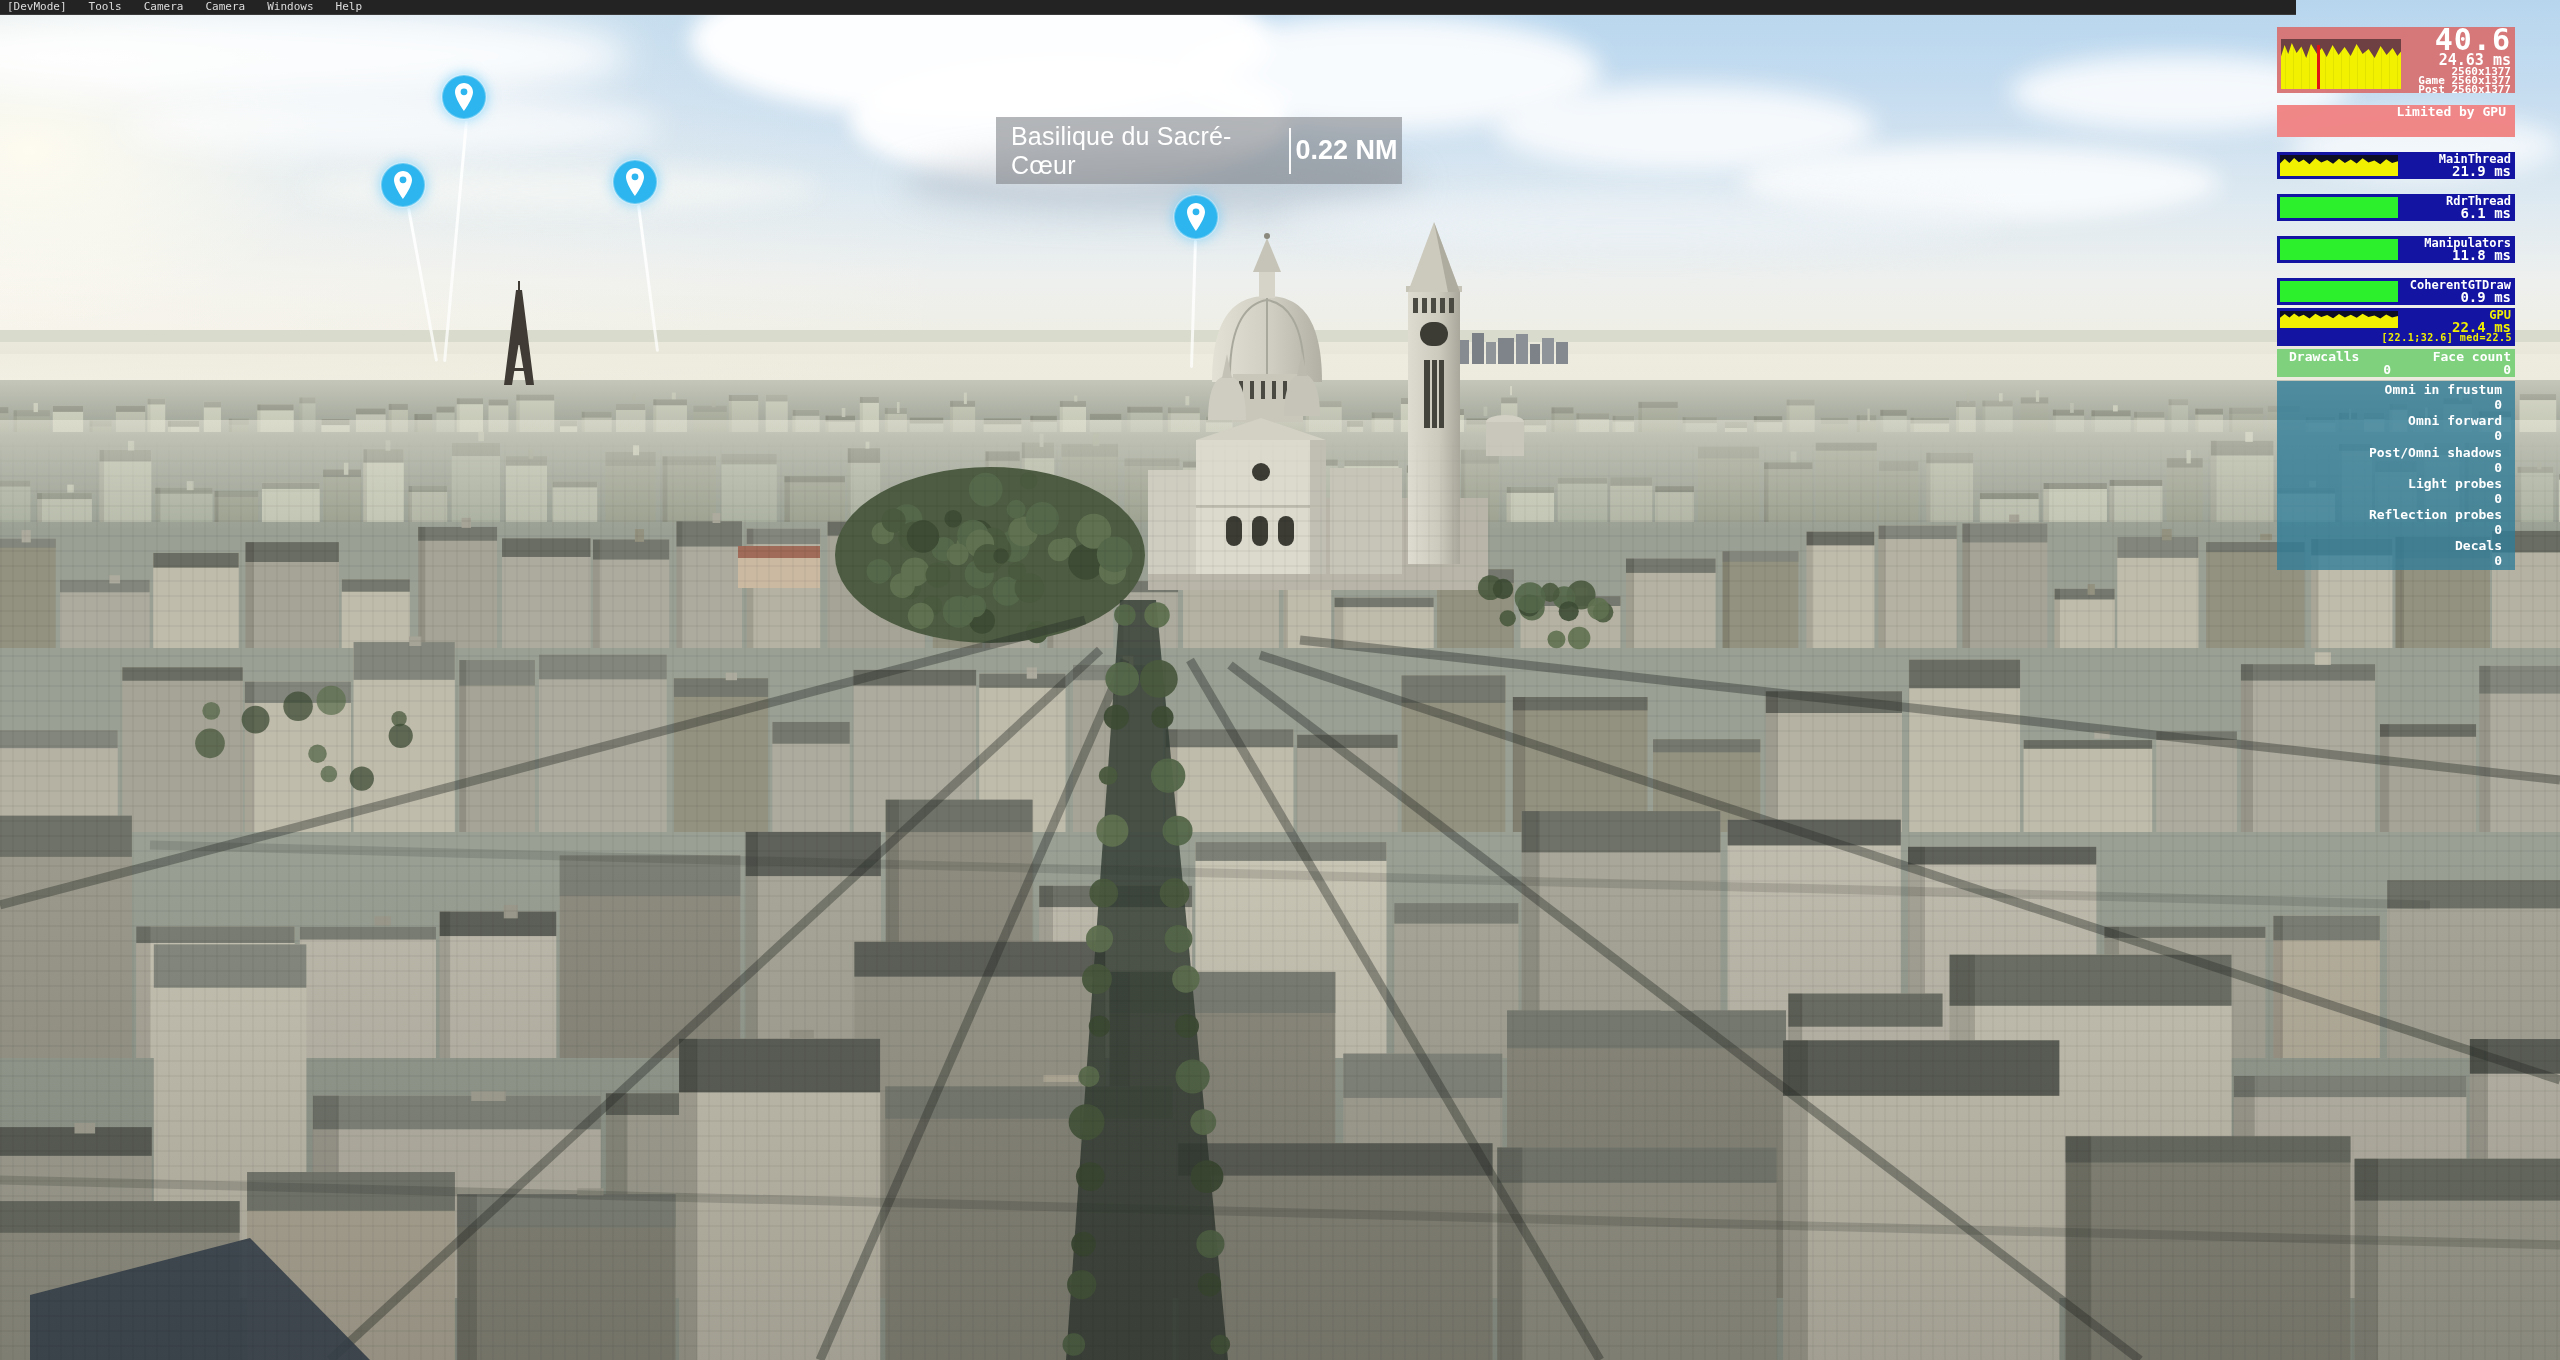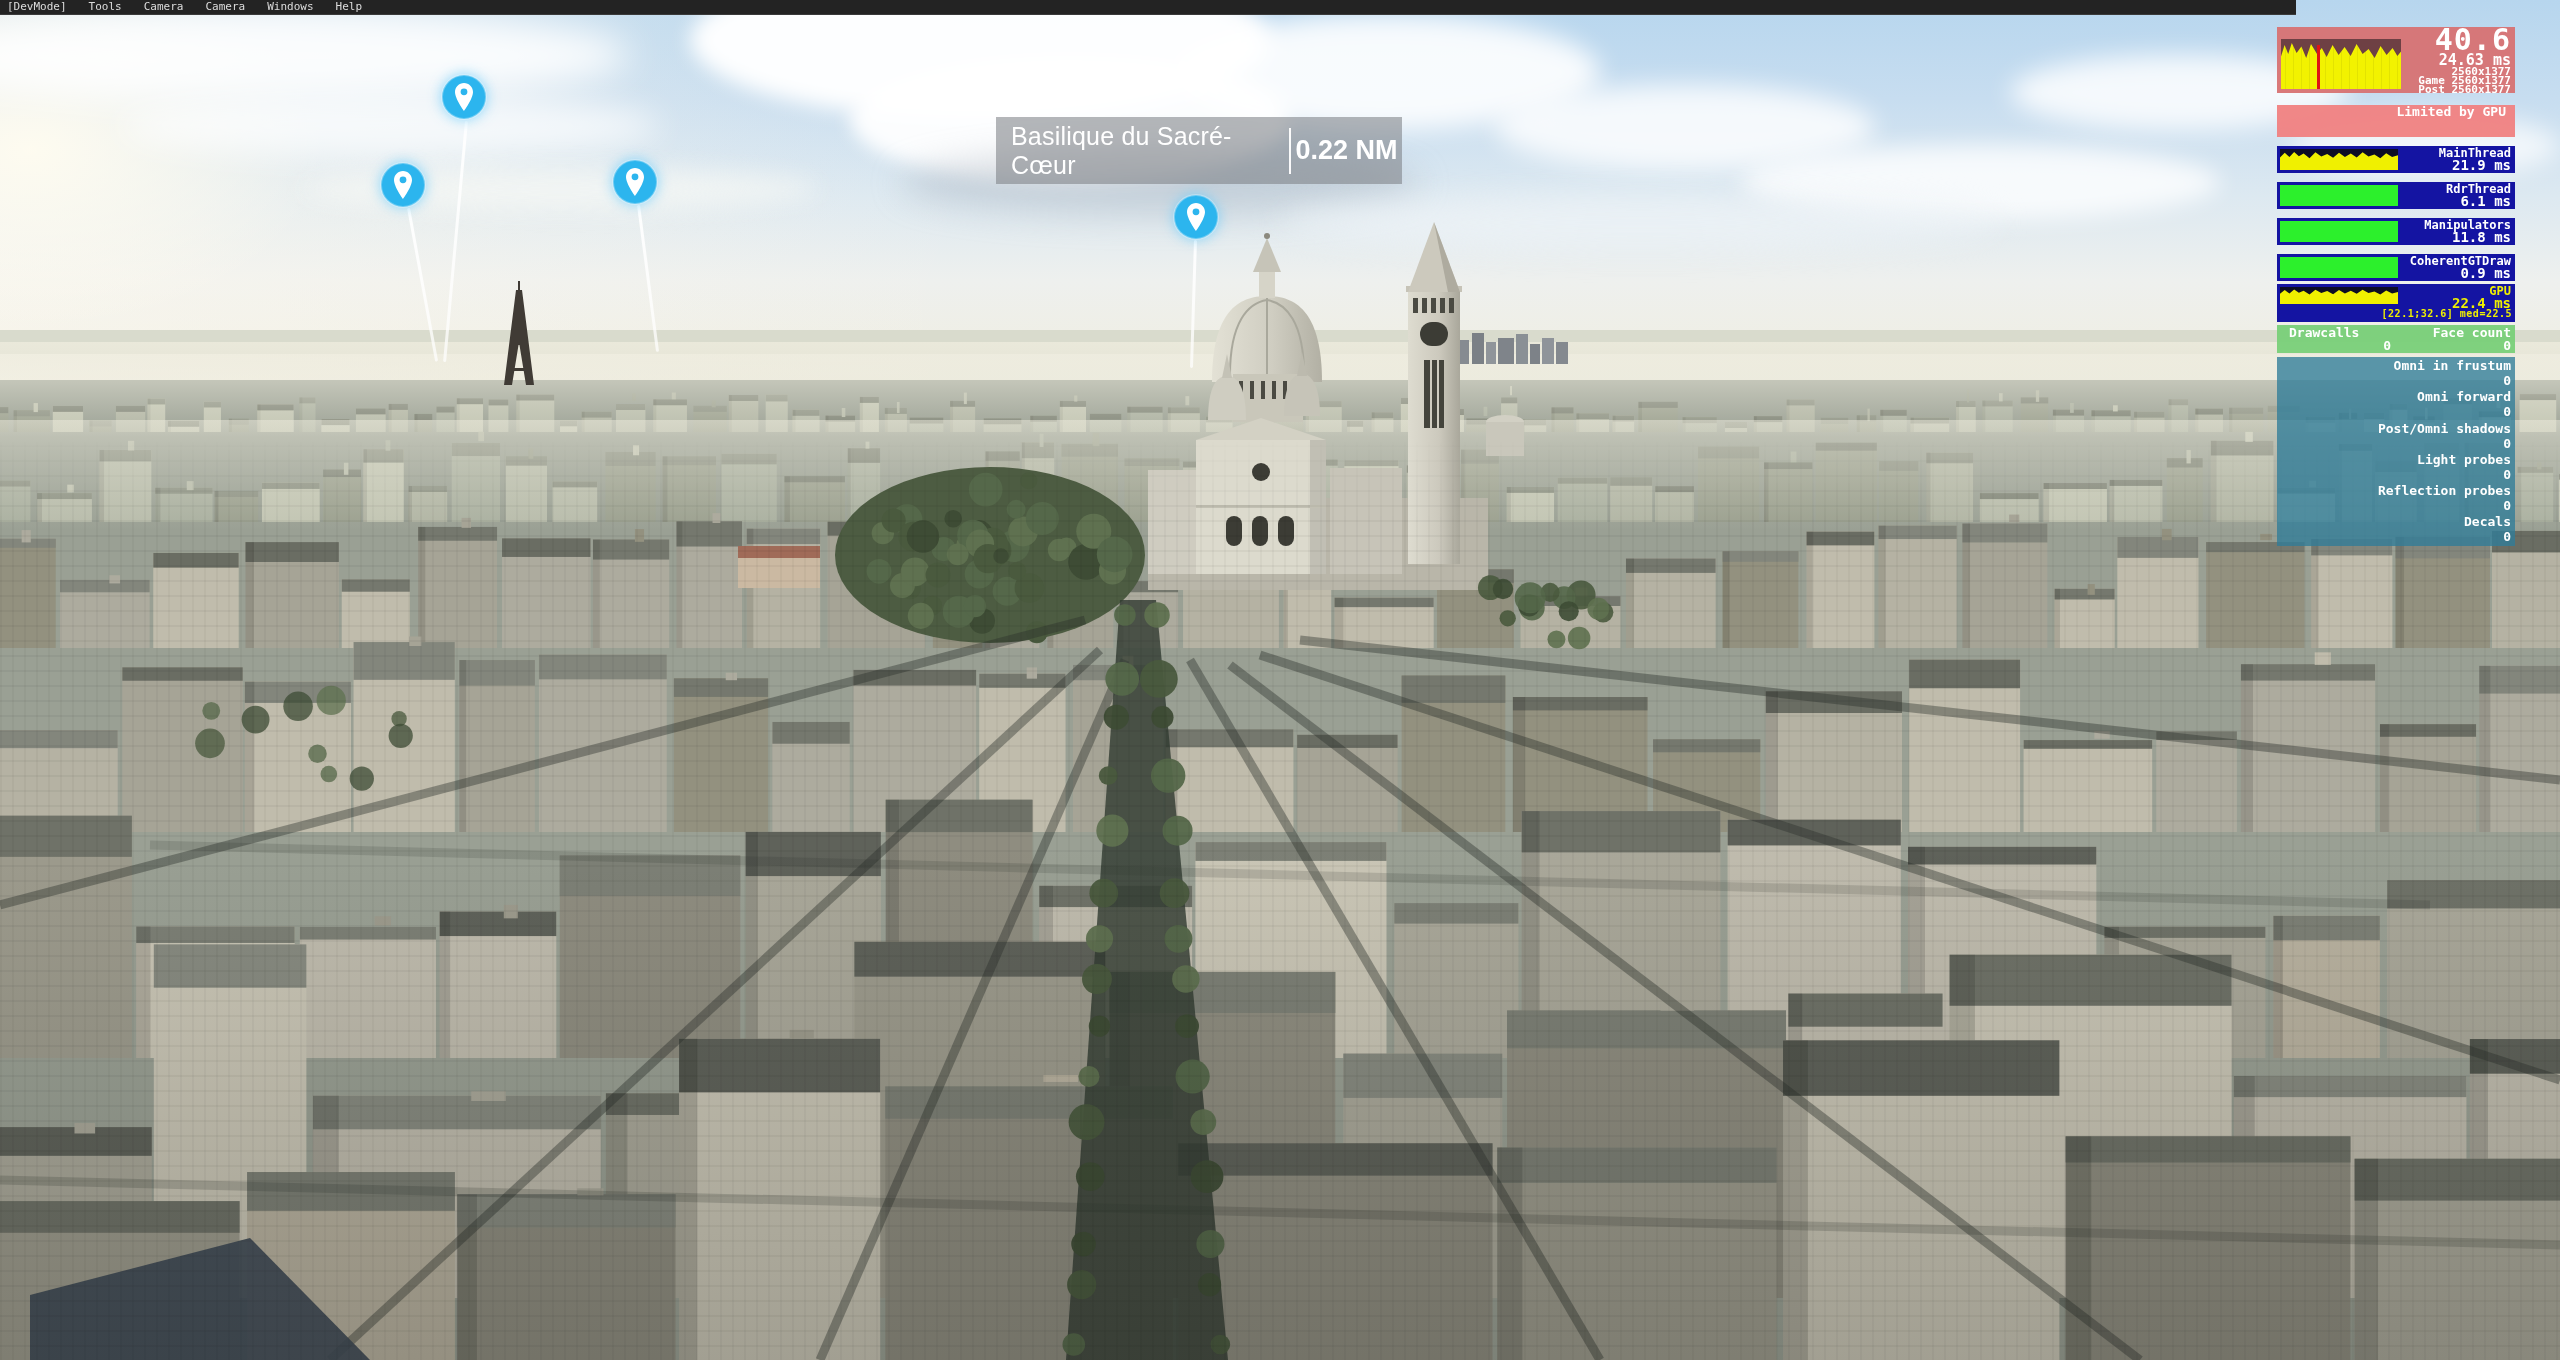--- a/index.html
+++ b/index.html
@@ -55,37 +55,37 @@
   .fpsbox .txt{position:absolute;right:4px;top:0;text-align:right;}
   .fps-big{font-size:30px;line-height:26px;letter-spacing:1px;}
   .fps-ms{font-size:15px;line-height:14px;}
   .fps-res{font-size:11px;line-height:9px;}
   .graphwrap{position:absolute;left:4px;bottom:4px;width:120px;height:50px;background:rgba(25,20,25,.55);}
   .fps-graph{position:absolute;left:0;bottom:0;width:100%;height:100%;
     background:repeating-linear-gradient(90deg,#f2f200 0 4px,#e3e300 4px 5px,#f2f200 5px 8px);
     clip-path:polygon(0 35%,3% 12%,6% 30%,9% 8%,13% 28%,17% 15%,21% 38%,25% 10%,30% 30%,34% 18%,38% 36%,43% 12%,48% 32%,53% 16%,58% 34%,63% 10%,68% 30%,73% 20%,78% 38%,83% 14%,88% 32%,93% 18%,97% 34%,100% 25%,100% 100%,0 100%);}
   .redline{position:absolute;left:36px;top:6px;width:3px;height:44px;background:#e01414;}
   .limiter{height:32px;margin-top:12px;background:rgba(240,129,129,.95);font-size:13px;line-height:14px;text-align:right;padding-right:9px;}
-  .trow{position:relative;height:27px;margin-top:9px;background:#1414a2;}
+  .trow{position:relative;height:27px;margin-top:15px;background:#1414a2;}
   .trow .txt,.gpubox .txt{position:absolute;right:4px;top:1px;text-align:right;}
   .t-name{font-size:12px;line-height:12px;}
   .t-val{font-size:14px;line-height:13px;}
   .barwrap{position:absolute;left:3px;top:3px;bottom:3px;width:118px;background:#0d0d24;}
   .bar-green{position:absolute;left:0;bottom:0;width:100%;height:100%;background:#2cf02c;}
   .bar-yellow{position:absolute;left:0;bottom:0;width:100%;height:100%;background:#f0f000;
     clip-path:polygon(0 40%,4% 18%,8% 38%,12% 14%,16% 34%,20% 22%,25% 44%,30% 16%,35% 36%,40% 24%,45% 42%,50% 18%,55% 38%,60% 22%,65% 40%,70% 16%,75% 36%,80% 26%,85% 44%,90% 20%,95% 38%,100% 30%,100% 100%,0 100%);}
   .gpubox{position:relative;height:38px;margin-top:3px;background:#1414a2;color:#f0f000;}
   .gpubox .barwrap{height:17px;bottom:auto;}
   .gpu-range{position:absolute;left:2px;right:3px;bottom:1px;font-size:10px;line-height:14px;text-align:right;letter-spacing:.5px;}
   .drawbox{position:relative;height:28px;margin-top:3px;background:rgba(118,207,118,.93);font-size:13px;line-height:13px;}
   .draw-l{position:absolute;left:12px;top:1px;width:102px;}
   .draw-l .v{text-align:right;}
   .draw-r{position:absolute;right:4px;top:1px;width:112px;text-align:right;}
   .counters{margin-top:4px;background:rgba(47,124,152,.78);padding-top:1px;}
-  .crow{height:31.3px;padding-right:4px;text-align:right;font-size:13px;line-height:15px;}
+  .crow{height:31.3px;padding-right:13px;text-align:right;font-size:13px;line-height:15px;}
   .membox{background:rgba(88,88,88,.95);height:90px;padding:3px 0 0 4px;font-size:13px;line-height:15px;white-space:pre;}
 </style>
 </head>
 <body>
 
 <div id="stage">
 
   <div class="sky"></div>
   <div class="cloud c1"></div>
   <div class="cloud c2"></div>

